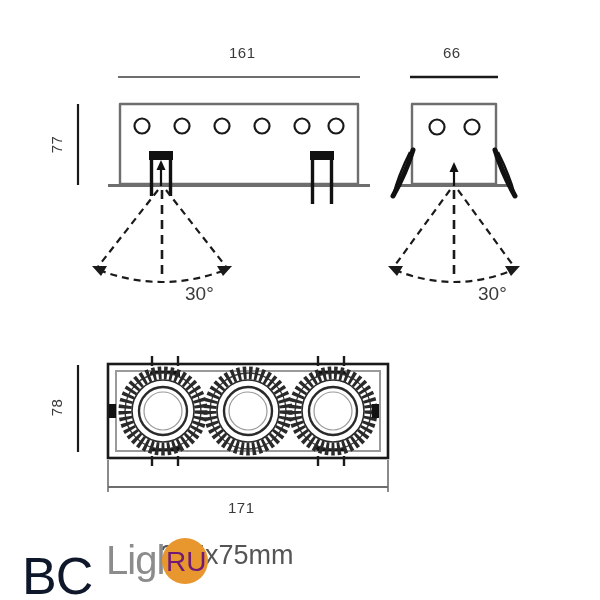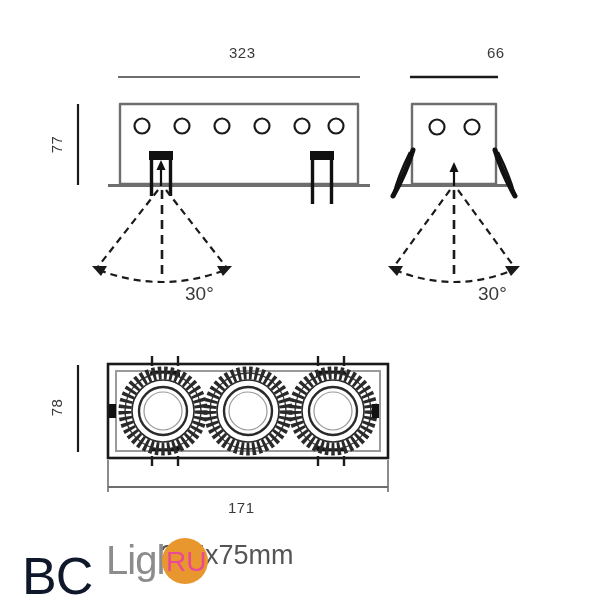--- a/index.html
+++ b/index.html
@@ -66,21 +66,21 @@
     position: absolute;
     left: 140px; top: 14px;
     width: 46px; height: 46px;
     border-radius: 50%;
     background: #e8962e;
   }
   .wm-ru {
     position: absolute;
     left: 144px; top: 22px;
     font-size: 28px;
-    color: #ec4899;
+    color: #701a75;
     font-family: "Liberation Sans", sans-serif;
   }
   .cutout-text {
     position: absolute;
     left: 160px;
     top: 540px;
     font-size: 27px;
     color: #555555;
     font-family: "Liberation Sans", sans-serif;
     letter-spacing: 0px;
@@ -248,27 +248,27 @@
     </g>
 
     <g fill="#111111">
       <rect x="109" y="404" width="7" height="14"></rect>
       <rect x="372" y="404" width="7" height="14"></rect>
     </g>
   </g>
 
 </svg>
 
-<div class="dim-label" style="left:229px; top:44px;">323</div>
+<div class="dim-label" style="left:229px; top:44px;">161</div>
 
 <div class="dim-label vert" style="left:44px; top:136px; width:24px; text-align:center;">77</div>
 
 <div class="angle-label" style="left:185px; top:283px;">30°</div>
 
-<div class="dim-label" style="left:443px; top:44px;margin-left:44px;">66</div>
+<div class="dim-label" style="left:443px; top:44px;">66</div>
 
 <div class="angle-label" style="left:478px; top:283px;">30°</div>
 
 <div class="dim-label vert" style="left:44px; top:399px; width:24px; text-align:center;">78</div>
 
 <div class="dim-label" style="left:228px; top:499px;">171</div>
 
 <div class="cutout-text">205x75mm</div>
 
 <div id="watermark">

